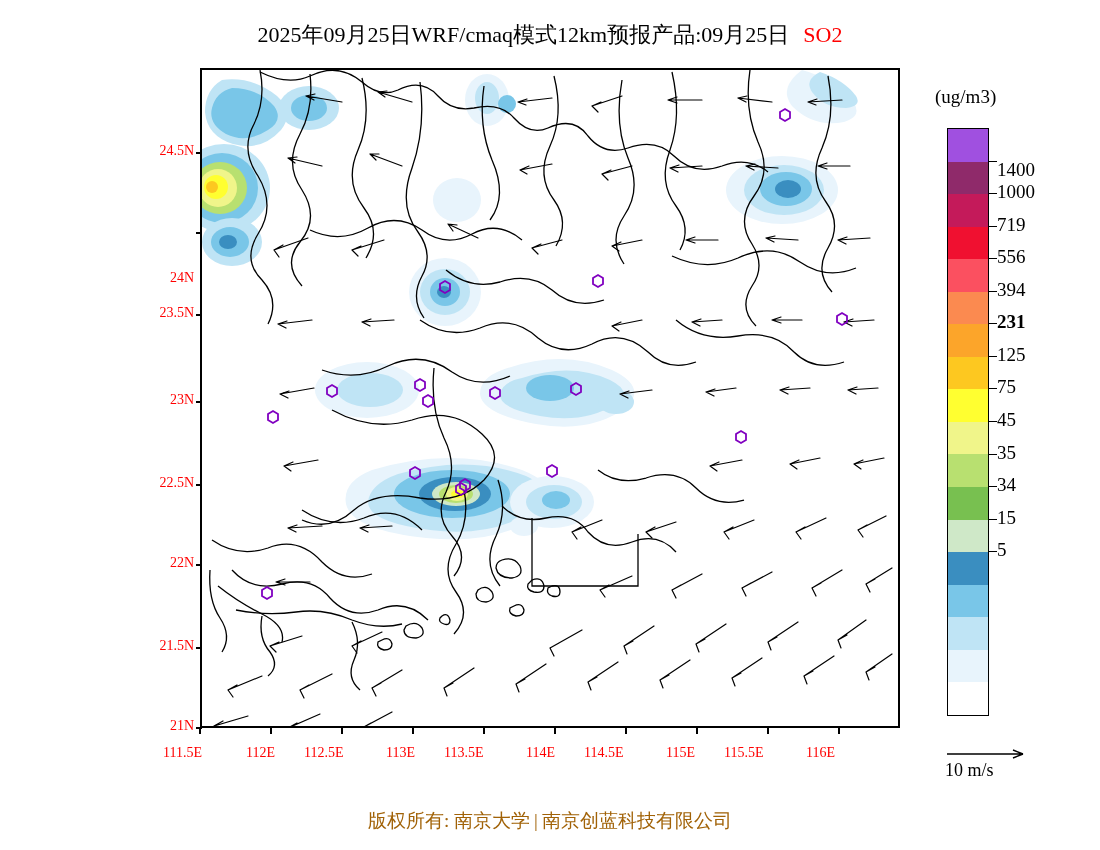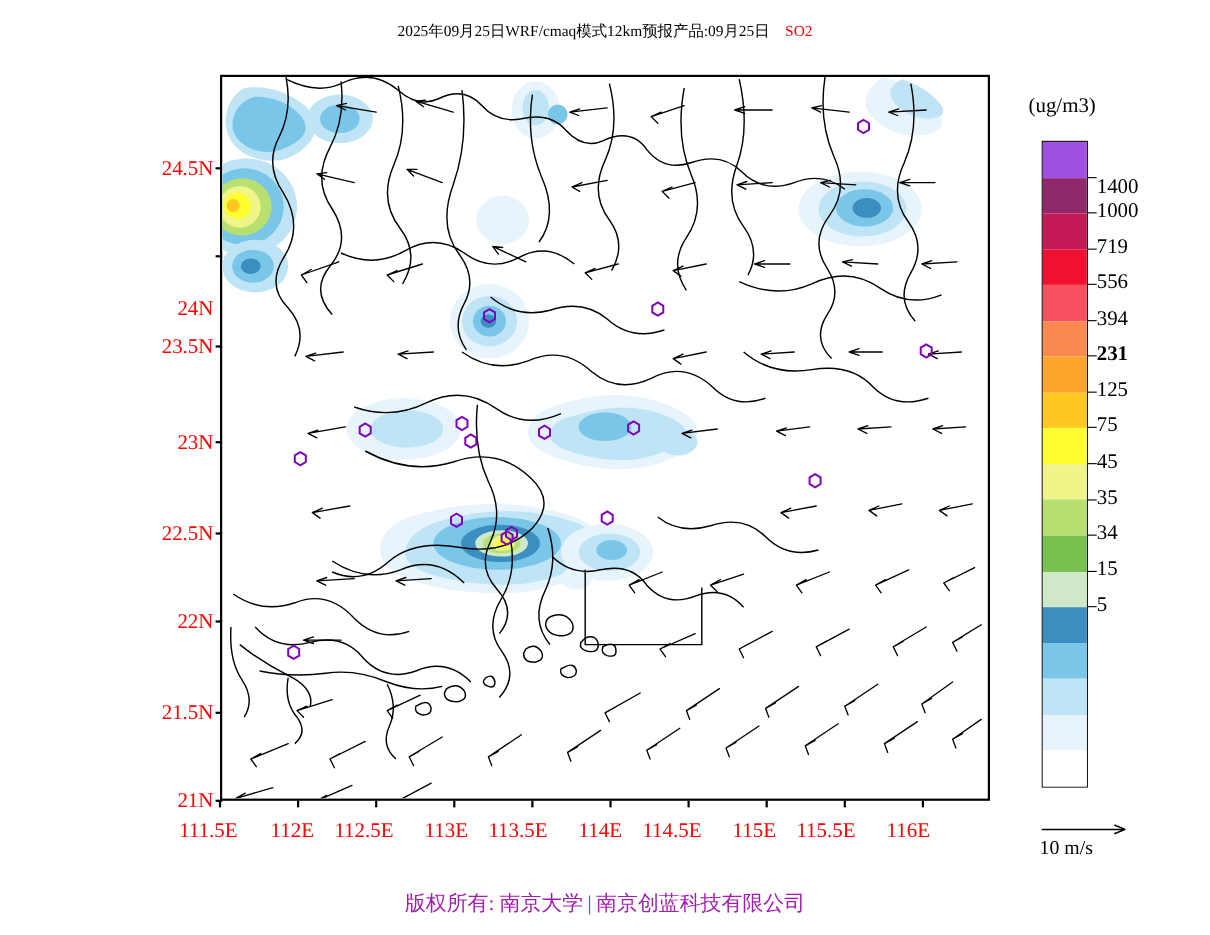--- a/index.html
+++ b/index.html
@@ -7,21 +7,21 @@
     width:1100px;height:850px;
     background:#ffffff;
     font-family:"Liberation Serif", serif;
     position:relative;
     overflow:hidden;
   }
   .title{
     position:absolute;
     top:20px;left:0;width:1100px;
     text-align:center;
-    font-size:14px;
+    font-size:22px;
     color:#000;
     letter-spacing:0px;
     white-space:nowrap;
   }
   .title .sub{
     color:#ff0000;
     margin-left:14px;
   }
   #map-frame{
     position:absolute;
@@ -30,21 +30,21 @@
     border:2px solid #000;
     box-sizing:border-box;
     overflow:hidden;
     background:#ffffff;
   }
   .map-svg{position:absolute;left:0;top:0;}
   
   .axis-label{
     position:absolute;
     color:#ff0000;
-    font-size:19px;
+    font-size:14px;
     font-family:"Liberation Serif", serif;
     white-space:nowrap;
   }
   .ylab{ text-align:right; }
   .tick{
     position:absolute;
     background:#000;
   }
   
   #colorbar{
@@ -88,21 +88,21 @@
     left:945px;top:760px;
     font-size:18px;
     color:#000;
     white-space:nowrap;
   }
   .footer{
     position:absolute;
     left:0;top:808px;width:1100px;
     text-align:center;
     font-size:19px;
-    color:#a21caf;
+    color:#a16207;
     font-family:Liberation Serif, serif;
   }
   .footer .bar{margin:0 4px;}
 </style>
 </head>
 <body>
 
 <div class="title">
   <span>2025年09月25日WRF/cmaq模式12km预报产品:09月25日</span><span class="sub">SO2</span>
 </div>

